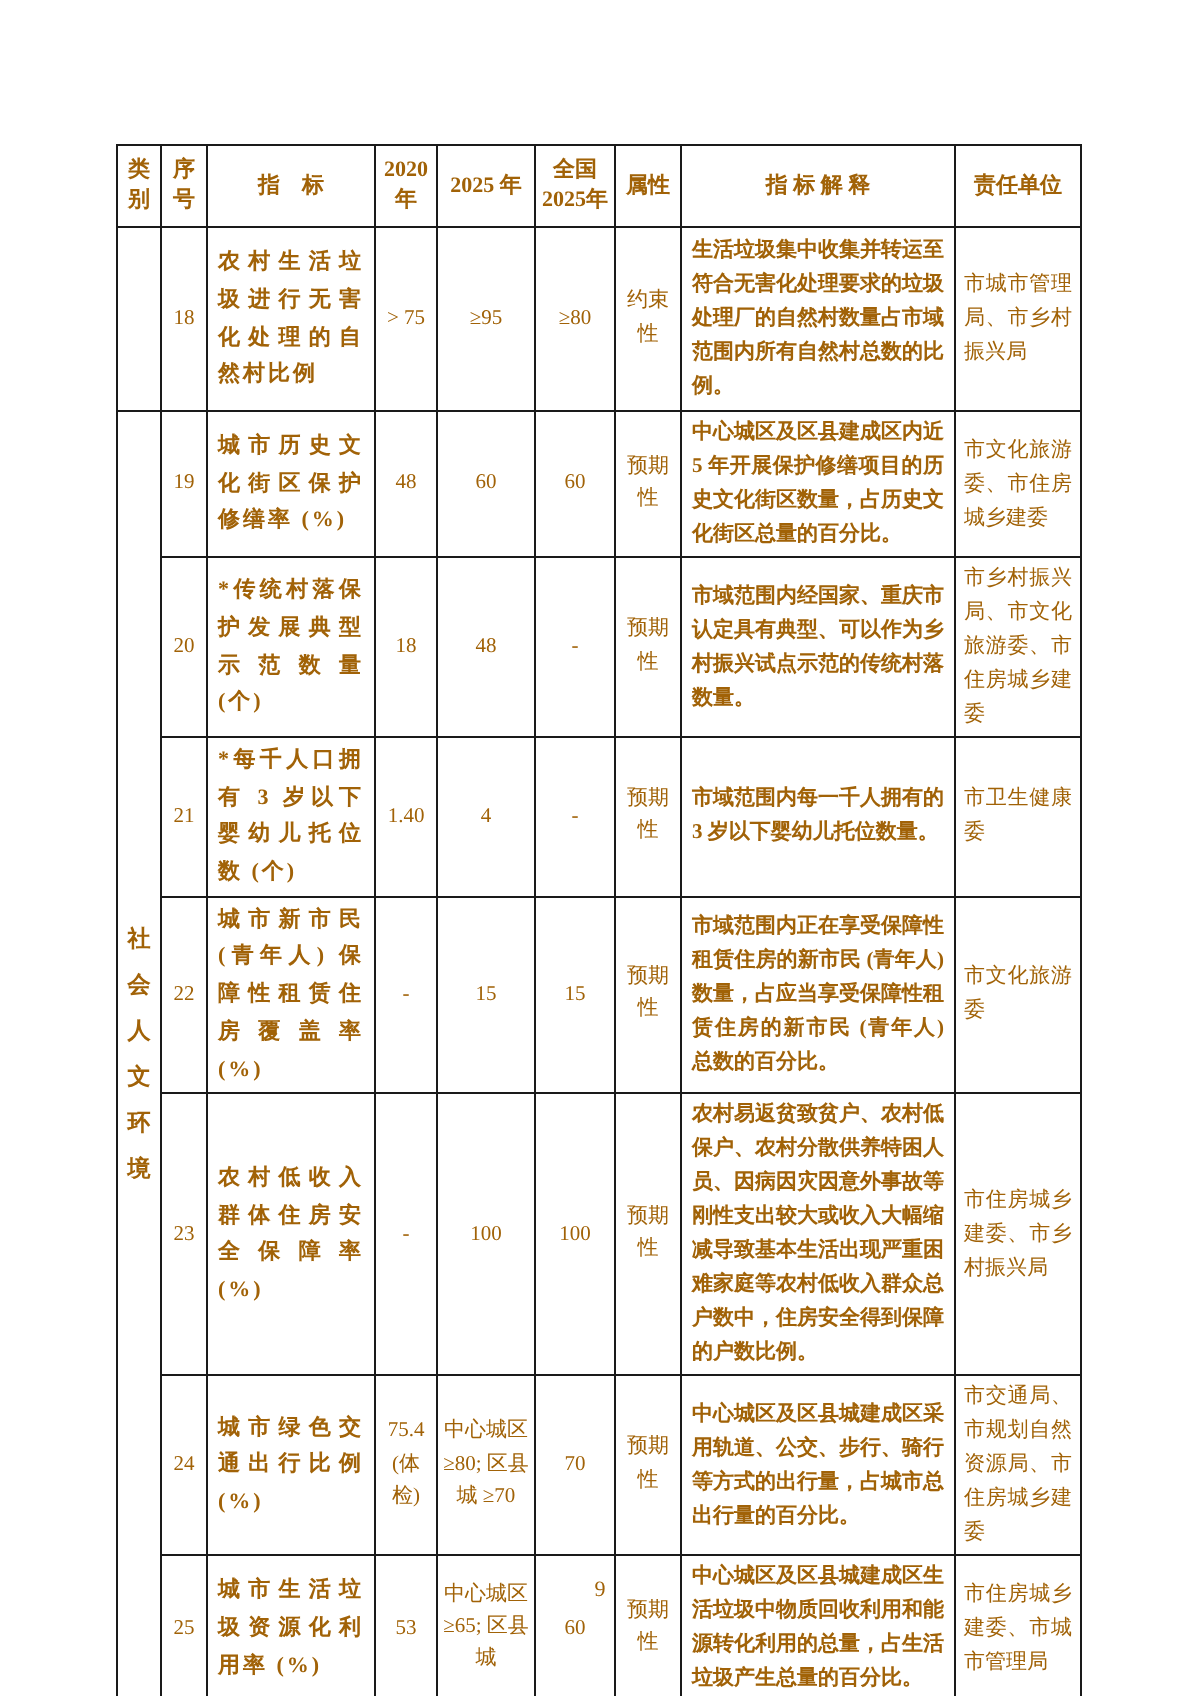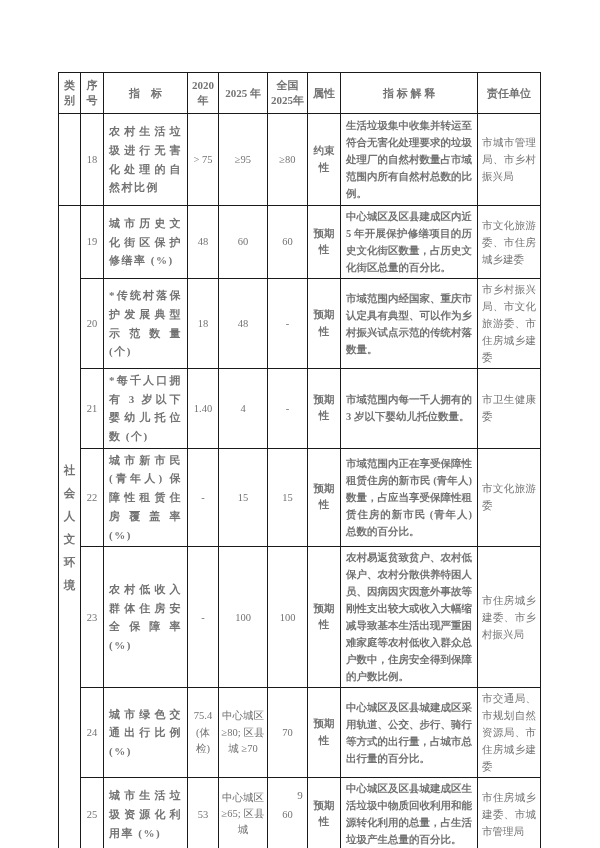--- a/index.html
+++ b/index.html
@@ -1,21 +1,21 @@
 <!DOCTYPE html>
 <html><head>
 <meta charset="utf-8">
 <style>
   html, body { margin: 0; padding: 0; background: #ffffff; }
   .page {
     position: relative;
     width: 600px;
     height: 848px;
     background: #ffffff;
-    color: #737373;
+    color: #a16207;
     font-family: "Liberation Serif", "DejaVu Serif", serif;
     overflow: hidden;
   }
   table.ind-table {
     position: absolute;
     left: 58px;
     top: 72px;
     width: 482px;
     border-collapse: collapse;
     table-layout: fixed;
@@ -69,21 +69,21 @@
   }
   
   .ind-table td.val-cjk {
     font-weight: normal;
     font-size: 10.5px;
     line-height: 1.55;
     padding: 1px 2px;
   }
   
   .ind-table td.attr {
-    font-weight: bold;
+    font-weight: normal;
     font-size: 10.5px;
     line-height: 1.55;
     text-align: center;
   }
   
   .ind-table td.no {
     font-weight: normal;
     font-size: 10.5px;
   }
   

